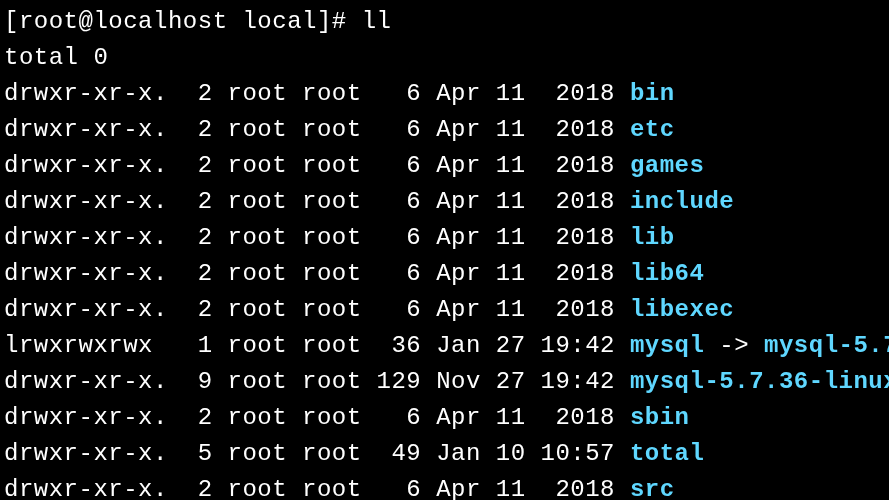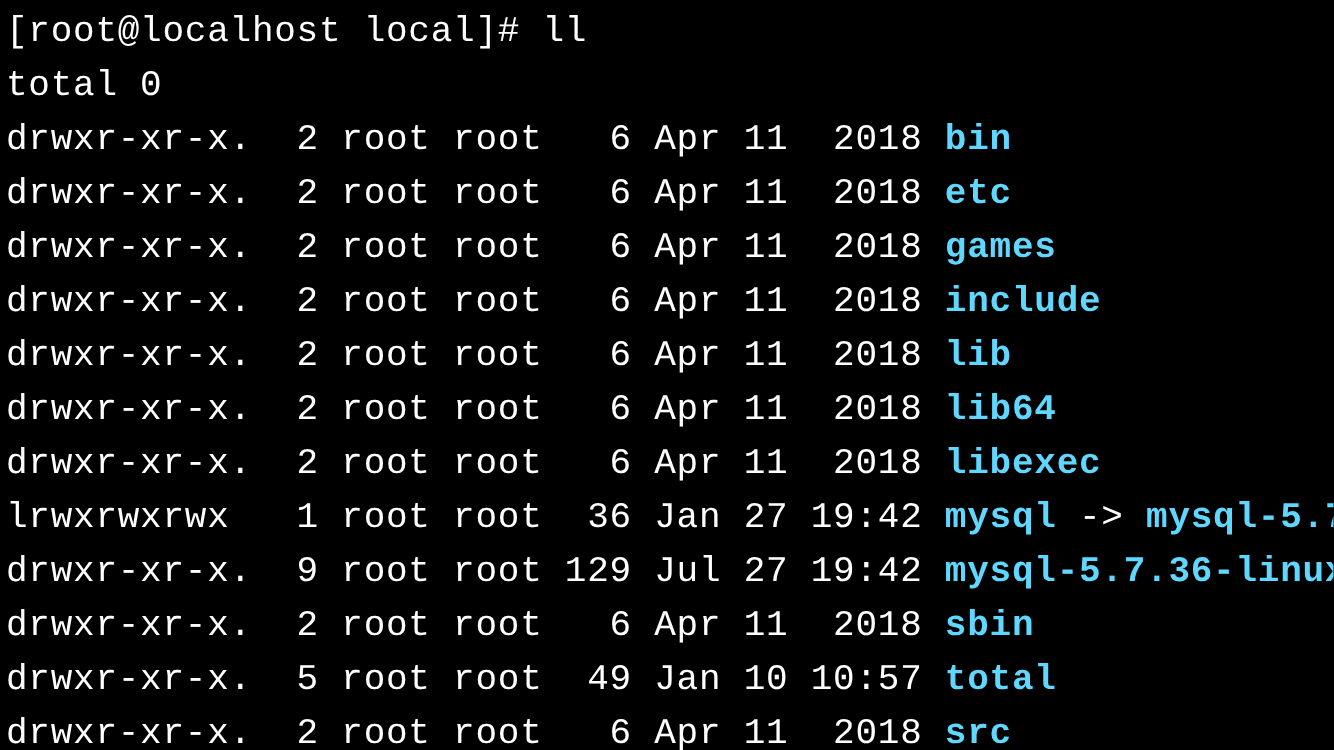--- a/index.html
+++ b/index.html
@@ -40,17 +40,17 @@
 <div class="line"><span>total 0</span></div>
 <div id="listing">
     <div class="line"><span class="white">drwxr-xr-x.  2 root root   6 Apr 11  2018 </span><span class="cyan">bin</span></div>
     <div class="line"><span class="white">drwxr-xr-x.  2 root root   6 Apr 11  2018 </span><span class="cyan">etc</span></div>
     <div class="line"><span class="white">drwxr-xr-x.  2 root root   6 Apr 11  2018 </span><span class="cyan">games</span></div>
     <div class="line"><span class="white">drwxr-xr-x.  2 root root   6 Apr 11  2018 </span><span class="cyan">include</span></div>
     <div class="line"><span class="white">drwxr-xr-x.  2 root root   6 Apr 11  2018 </span><span class="cyan">lib</span></div>
     <div class="line"><span class="white">drwxr-xr-x.  2 root root   6 Apr 11  2018 </span><span class="cyan">lib64</span></div>
     <div class="line"><span class="white">drwxr-xr-x.  2 root root   6 Apr 11  2018 </span><span class="cyan">libexec</span></div>
     <div class="line"><span class="white">lrwxrwxrwx   1 root root  36 Jan 27 19:42 </span><span class="cyan">mysql</span><span class="white"> -&gt; </span><span class="cyan">mysql-5.7.36-linux-glibc2.12-x86_64/</span></div>
-    <div class="line"><span class="white">drwxr-xr-x.  9 root root 129 Jul 27 19:42 </span><span class="cyan">mysql-5.7.36-linux-glibc2.12-x86_64</span></div>
+    <div class="line"><span class="white">drwxr-xr-x.  9 root root 129 Nov 27 19:42 </span><span class="cyan">mysql-5.7.36-linux-glibc2.12-x86_64</span></div>
     <div class="line"><span class="white">drwxr-xr-x.  2 root root   6 Apr 11  2018 </span><span class="cyan">sbin</span></div>
     <div class="line"><span class="white">drwxr-xr-x.  5 root root  49 Jan 10 10:57 </span><span class="cyan">total</span></div>
     <div class="line"><span class="white">drwxr-xr-x.  2 root root   6 Apr 11  2018 </span><span class="cyan">src</span></div>
   </div>
 
 </body></html>

